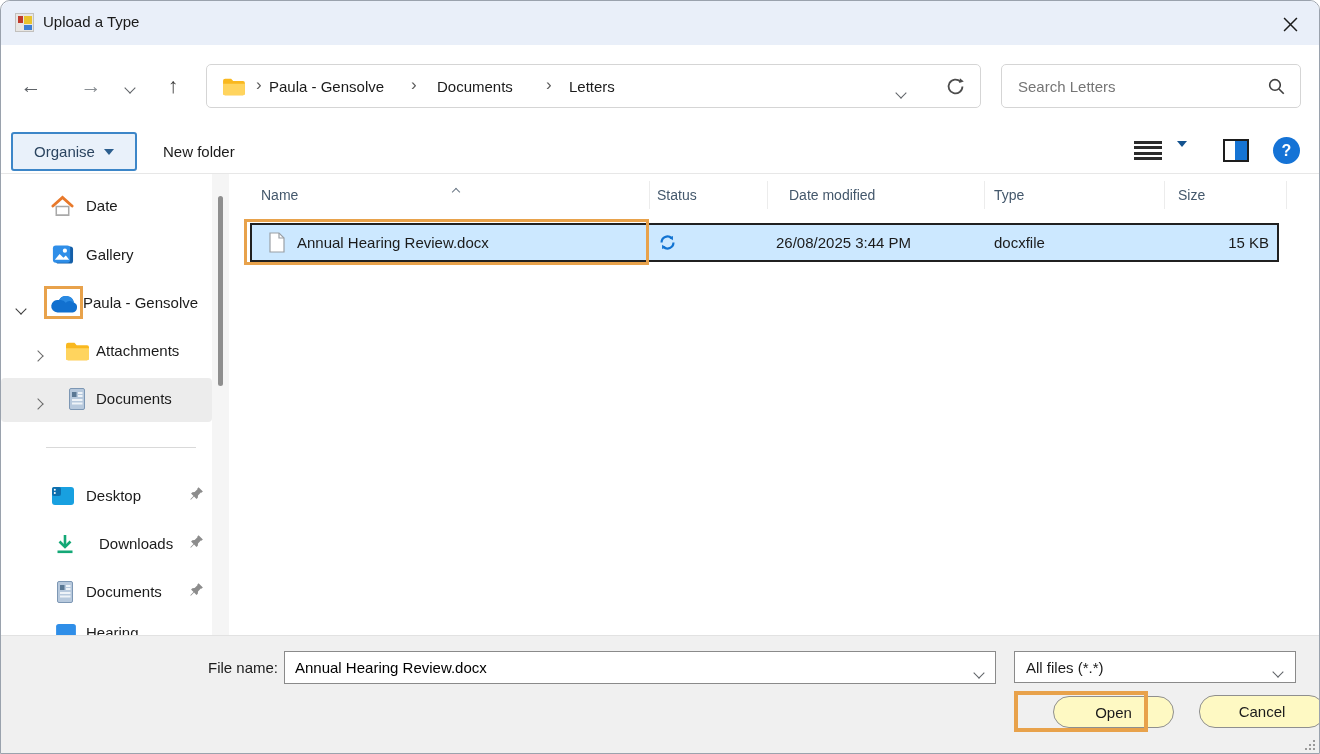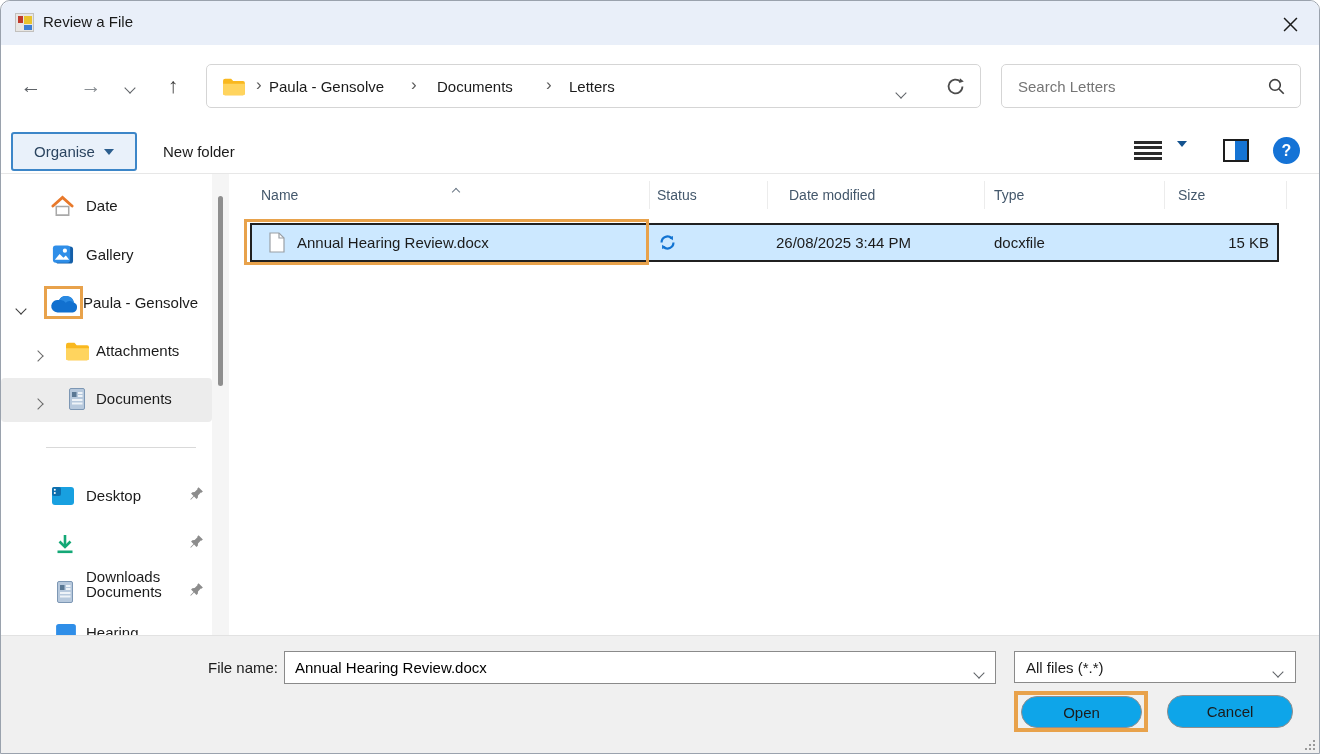--- a/index.html
+++ b/index.html
@@ -62,38 +62,38 @@
 
   
   .annot{position:absolute;border:3px solid #e8a24b;pointer-events:none;}
 
   
   .footer{position:absolute;left:0;top:634px;width:1320px;height:120px;background:#f0f0f0;border-top:1px solid #e2e2e2;}
   .fname-label{position:absolute;left:0;top:650px;width:277px;height:33px;display:flex;align-items:center;justify-content:flex-end;font-size:15px;}
   .fname-combo{position:absolute;left:283px;top:650px;width:712px;height:33px;background:#fff;border:1px solid #8a8a8a;}
   .fname-combo input{position:absolute;left:8px;top:1px;width:660px;height:29px;border:none;outline:none;font-size:15px;font-family:inherit;}
   .ftype-select{position:absolute;left:1013px;top:650px;width:282px;height:32px;background:#fff;border:1px solid #8a8a8a;display:flex;align-items:center;font-size:15px;padding-left:11px;cursor:pointer;}
-  .btn{position:absolute;background:#0ea5e9;border:1px solid #8f8f8f;border-radius:16px;font-size:15px;color:#1b1b1b;display:flex;align-items:center;justify-content:center;cursor:pointer;font-family:inherit;}
+  .btn{position:absolute;background:#fef9c3;border:1px solid #8f8f8f;border-radius:16px;font-size:15px;color:#1b1b1b;display:flex;align-items:center;justify-content:center;cursor:pointer;font-family:inherit;margin-left:32px;}
   .grip{position:absolute;right:6px;bottom:5px;width:10px;height:10px;}
   .grip i{position:absolute;width:2px;height:2px;background:#9a9a9a;}
 
   svg{display:block;}
 </style>
 </head>
 <body>
 
 <div id="win">
 
   <div class="titlebar">
     <div class="app-icon">
         <i class="sq-red"></i>
         <i class="sq-yel"></i>
         <i class="sq-blu"></i>
       </div>
-    <div class="title-text">Review a File</div>
+    <div class="title-text">Upload a Type</div>
     <div class="close-btn">
       <svg width="15" height="15" viewBox="0 0 14 14">
           <line x1="1" y1="1" x2="13" y2="13" stroke="#1b1b1b" stroke-width="1.4"></line>
           <line x1="13" y1="1" x2="1" y2="13" stroke="#1b1b1b" stroke-width="1.4"></line>
         </svg>
     </div>
   </div>
 
   <div class="navbtn" style="left:13px;top:68px;">
       <span>←</span>
@@ -241,21 +241,21 @@
   </div>
 
   <div class="side-item" style="left:0;top:528px;width:210px;height:32px;">
     <span class="abs" style="left:53px;top:4px;">
       <svg width="22" height="23" viewBox="0 0 22 23">
           <line x1="11" y1="2" x2="11" y2="13" stroke="#13a876" stroke-width="2.6"></line>
           <polyline points="5.5,8.5 11,14 16.5,8.5" stroke="#13a876" stroke-width="2.6" fill="none"></polyline>
           <rect x="3.5" y="17.5" width="15" height="2.6" fill="#13a876"></rect>
         </svg>
     </span>
-    <span class="side-label" style="left:85px;top:6px;margin-top:33px;">Downloads</span>
+    <span class="side-label" style="left:98px;top:6px;">Downloads</span>
     <span class="abs" style="left:188px;top:5px;">
       <svg width="15" height="15" viewBox="0 0 16 16">
           <path d="M10.2 1.2 L14.8 5.8 L13.2 7.2 L12.6 7 L9.6 10 L9.4 12.4 L8 13.8 L5.4 11.2 L2 14.6 L1.4 14 L4.8 10.6 L2.2 8 L3.6 6.6 L6 6.4 L9 3.4 L8.8 2.8 Z" fill="#8c8c8c"></path>
         </svg>
     </span>
   </div>
 
   <div class="side-item" style="left:0;top:576px;width:210px;height:32px;">
     <span class="abs" style="left:54px;top:3px;">
       <svg width="20" height="24" viewBox="0 0 20 24">

